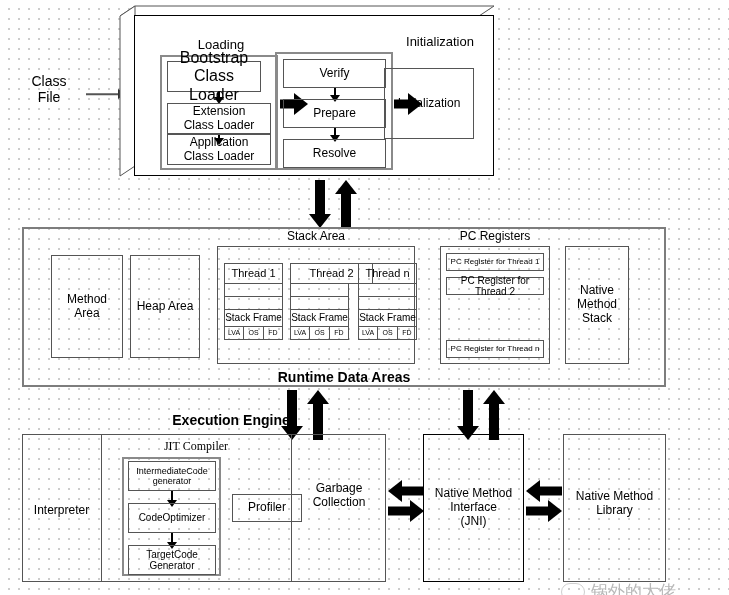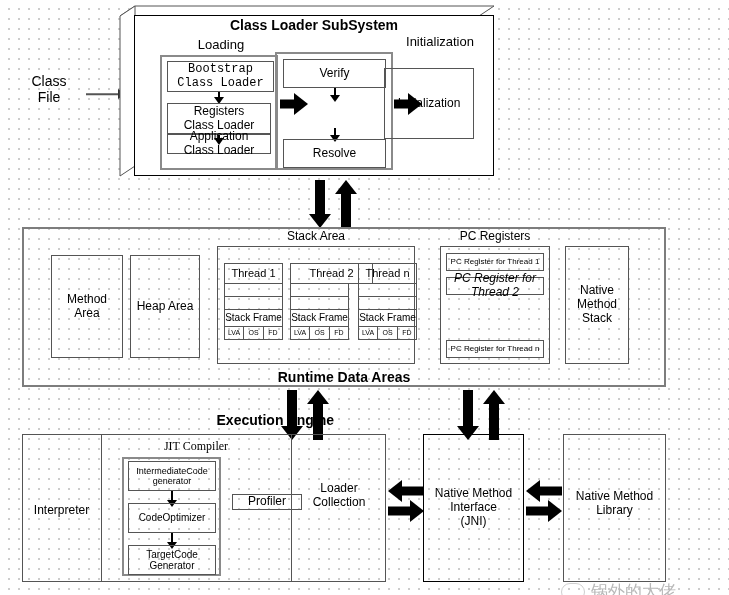--- a/index.html
+++ b/index.html
@@ -84,64 +84,66 @@
 </div>
 
 <div class="shell3d" style="left:119px;top:5px;width:376px;height:172px;">
 
   <svg width="376" height="172" style="position:absolute;left:0;top:0;">
     <polygon points="1,11 16,1 375,1 360,11" fill="#ffffff" stroke="#555" stroke-width="1"></polygon>
     <polygon points="1,11 1,171 16,161 16,1" fill="#ffffff" stroke="#555" stroke-width="1"></polygon>
   </svg>
   <div class="shell-face" style="left:15px;top:10px;width:360px;height:161px;border-color:#000;"></div>
 
-  <div class="lbl lbl-bold" style="left:15px;top:12px;width:360px;font-size:14px;">Class Loader SubSystem</div>
 
   <div class="lbl" style="left:28px;top:33px;width:148px;font-size:13px;">Loading</div>
   <div class="box grayb" style="left:41px;top:50px;width:118px;height:115px;"></div>
-  <div class="box" style="left:48px;top:56px;width:107px;height:31px;font-size:12px;border-color:#555;font-family:Liberation Mono, monospace;">
+  <div class="box" style="left:48px;top:56px;width:94px;height:31px;font-size:16px;border-color:#555;">
     <div>
       <div>Bootstrap</div>
       <div>Class Loader</div>
     </div>
   </div>
   <div class="tarrow-down" style="left:94px;top:87px;width:12px;height:12px;">
       <div class="s" style="height:6px;"></div>
       <div class="h"></div>
     </div>
   <div class="box" style="left:48px;top:98px;width:104px;height:31px;font-size:12px;border-color:#555;">
     <div>
-      <div>Registers</div>
+      <div>Extension</div>
       <div>Class Loader</div>
     </div>
   </div>
   <div class="tarrow-down" style="left:94px;top:129px;width:12px;height:11px;">
       <div class="s" style="height:5px;"></div>
       <div class="h"></div>
     </div>
-  <div class="box" style="left:48px;top:129px;width:104px;height:20px;font-size:12px;border-color:#555;justify-content:center;">
+  <div class="box" style="left:48px;top:129px;width:104px;height:31px;font-size:12px;border-color:#555;justify-content:center;">
     <div>
       <div>Application</div>
       <div>Class Loader</div>
     </div>
   </div>
 
   <div class="arrow-right" style="left:161px;top:88px;width:28px;height:22px;">
     <div class="shaft" style="width:16px;height:9px;"></div>
       <div class="head"></div>
   </div>
 
   <div class="box grayb" style="left:156px;top:47px;width:118px;height:118px;"></div>
   <div class="box" style="left:164px;top:54px;width:103px;height:29px;font-size:12px;border-color:#555;">
     <span>Verify</span>
   </div>
   <div class="tarrow-down" style="left:210px;top:83px;width:12px;height:14px;">
       <div class="s" style="height:8px;"></div>
       <div class="h"></div>
     </div>
+  <div class="box" style="left:164px;top:94px;width:103px;height:29px;font-size:12px;border-color:#555;">
+    <span>Prepare</span>
+  </div>
   <div class="tarrow-down" style="left:210px;top:123px;width:12px;height:14px;">
       <div class="s" style="height:8px;"></div>
       <div class="h"></div>
     </div>
   <div class="box" style="left:164px;top:134px;width:103px;height:29px;font-size:12px;border-color:#555;">
     <span>Resolve</span>
   </div>
 
   <div class="arrow-right" style="left:275px;top:88px;width:28px;height:22px;">
     <div class="shaft" style="width:16px;height:9px;"></div>
@@ -236,21 +238,21 @@
   <div class="box" style="left:39px;top:63px;width:20px;height:14px;font-size:7px;border-color:#555;">
     <span>FD</span>
   </div>
 </div>
 
 <div class="lbl" style="left:440px;top:230px;width:110px;font-size:12px;">PC Registers</div>
 <div class="box" style="left:440px;top:246px;width:110px;height:118px;border-color:#555;"></div>
 <div class="box" style="left:446px;top:253px;width:98px;height:18px;font-size:8px;border-color:#555;">
   <span>PC Register for Thread 1</span>
 </div>
-<div class="box" style="left:446px;top:277px;width:98px;height:18px;font-size:12px;border-color:#555;font-style:italic;">
+<div class="box" style="left:446px;top:277px;width:98px;height:18px;font-size:10px;border-color:#555;">
   <span>PC Register for Thread 2</span>
 </div>
 <div class="box" style="left:446px;top:340px;width:98px;height:18px;font-size:8px;border-color:#555;">
   <span>PC Register for Thread n</span>
 </div>
 
 <div class="box" style="left:565px;top:246px;width:64px;height:118px;font-size:12px;border-color:#555;">
   <div>
     <div>Native</div>
     <div>Method</div>
@@ -270,21 +272,21 @@
 </div>
 <div class="arrow-down" style="left:455px;top:390px;width:26px;height:50px;">
   <div class="shaft" style="width:10px;height:36px;"></div>
     <div class="head"></div>
 </div>
 <div class="arrow-up" style="left:481px;top:390px;width:26px;height:50px;">
   <div class="shaft" style="width:10px;height:36px;"></div>
     <div class="head"></div>
 </div>
 
-<div class="lbl lbl-bold" style="left:144px;top:412px;width:190px;font-size:14px;text-align:right;">Execution Engine</div>
+<div class="lbl lbl-bold" style="left:136px;top:412px;width:190px;font-size:14px;text-align:center;">Execution Engine</div>
 
 <div class="box" style="left:22px;top:434px;width:364px;height:148px;border-color:#555;"></div>
 <div class="abs" style="left:101px;top:434px;width:1px;height:148px;background:#555;"></div>
 <div class="abs" style="left:291px;top:434px;width:1px;height:148px;background:#555;"></div>
 
 <div class="lbl" style="left:22px;top:504px;width:79px;font-size:12px;">Interpreter</div>
 
 <div class="lbl" style="left:101px;top:440px;width:190px;font-size:12px;font-family:Liberation Serif, serif;">JIT Compiler</div>
 <div class="box grayb" style="left:122px;top:457px;width:99px;height:119px;"></div>
 
@@ -305,26 +307,26 @@
     <div class="s" style="height:10px;"></div>
     <div class="h"></div>
   </div>
 <div class="box" style="left:128px;top:545px;width:88px;height:30px;font-size:10px;border-color:#555;">
   <div>
     <div>TargetCode</div>
     <div>Generator</div>
   </div>
 </div>
 
-<div class="box" style="left:232px;top:494px;width:70px;height:16px;font-size:12px;border-color:#555;">
+<div class="box" style="left:232px;top:494px;width:70px;height:28px;font-size:12px;border-color:#555;">
   <span>Profiler</span>
 </div>
 
 <div class="lbl" style="left:292px;top:482px;width:94px;font-size:12px;">
-  <div>Loader</div>
+  <div>Garbage</div>
   <div>Collection</div>
 </div>
 
 <div class="arrow-left" style="left:388px;top:480px;width:36px;height:22px;">
   <div class="shaft" style="width:22px;height:9px;"></div>
     <div class="head"></div>
 </div>
 <div class="arrow-right" style="left:388px;top:500px;width:36px;height:22px;">
   <div class="shaft" style="width:22px;height:9px;"></div>
     <div class="head"></div>

